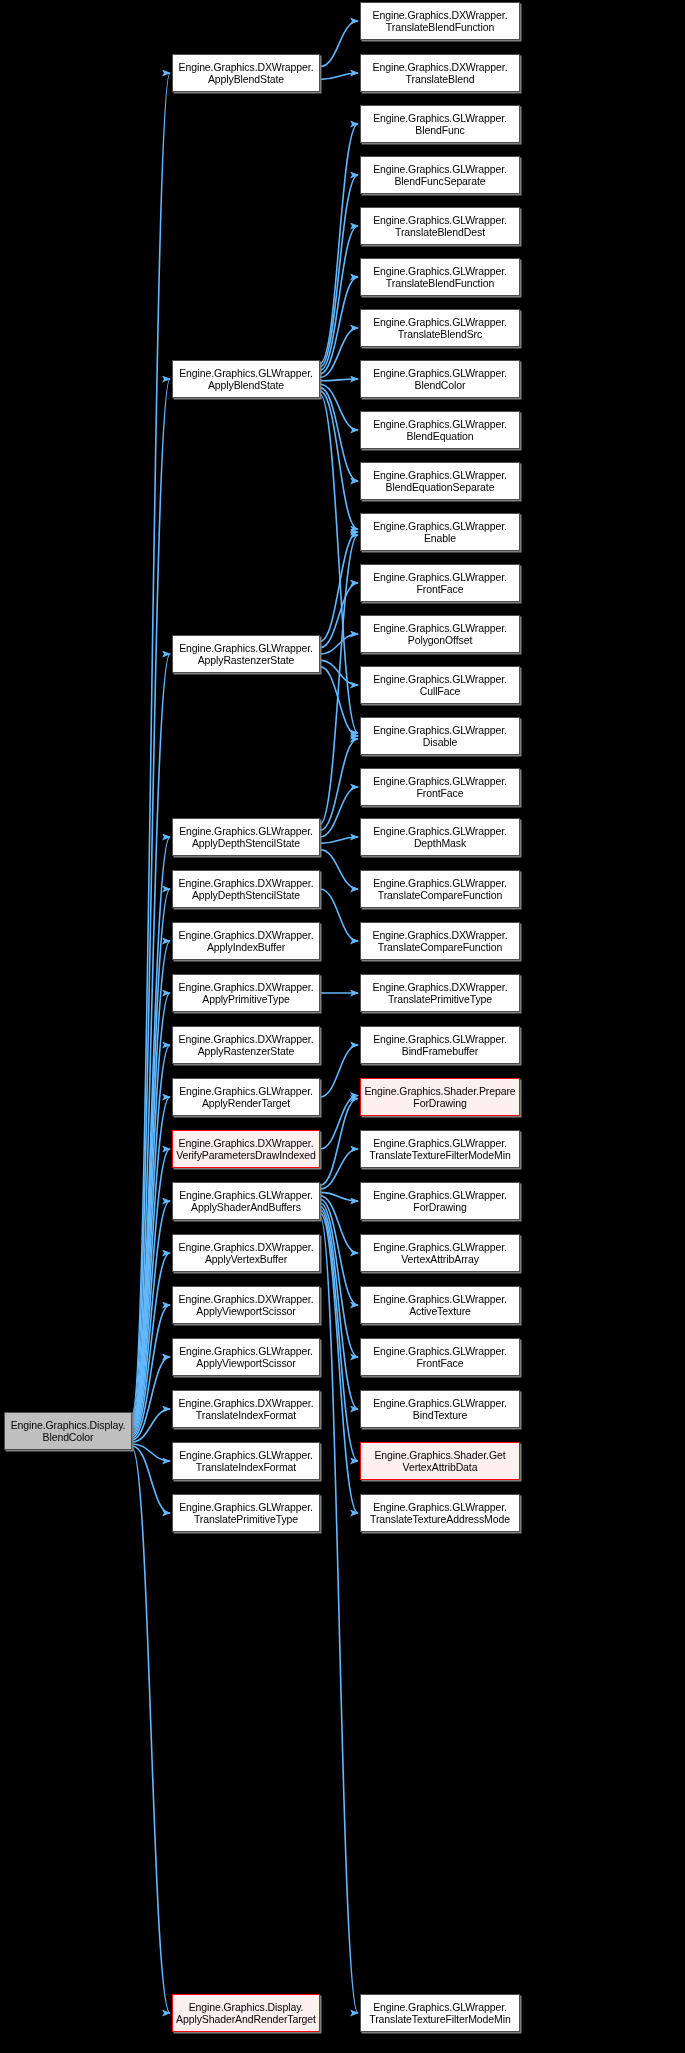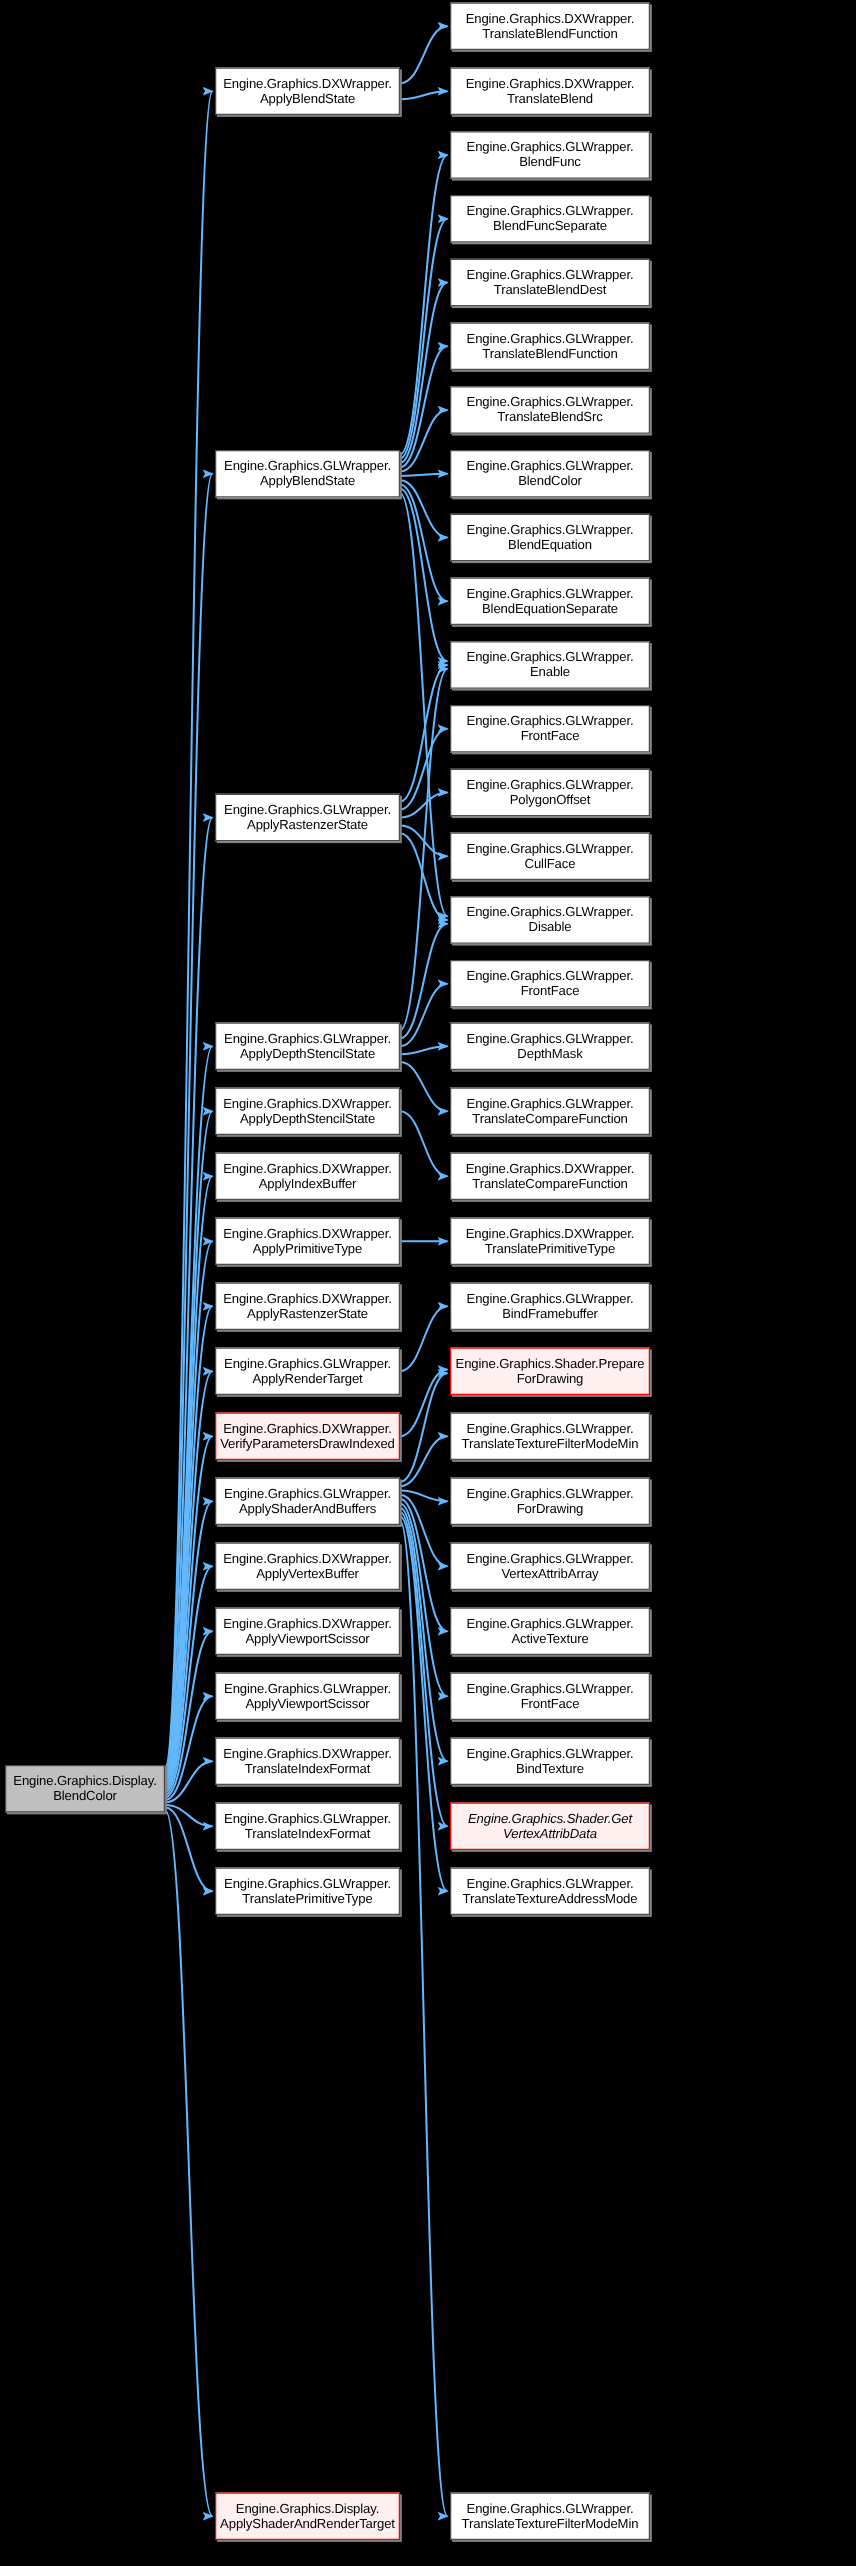--- a/index.html
+++ b/index.html
@@ -359,21 +359,21 @@
           <span>FrontFace</span>
         </div>
       </div>
       <div class="node" style="left: 360px; top: 1390px; width: 160px; height: 38px;">
         <div style="width: 100%;">
           <span>Engine.Graphics.GLWrapper.</span>
           <span>BindTexture</span>
         </div>
       </div>
       <div class="node hl" style="left: 360px; top: 1442px; width: 160px; height: 38px;">
-        <div style="width: 100%; font-style: italic;">
+        <div style="width: 100%;">
           <span>Engine.Graphics.Shader.Get</span>
           <span>VertexAttribData</span>
         </div>
       </div>
       <div class="node" style="left: 360px; top: 1494px; width: 160px; height: 38px;">
         <div style="width: 100%;">
           <span>Engine.Graphics.GLWrapper.</span>
           <span>TranslateTextureAddressMode</span>
         </div>
       </div>

